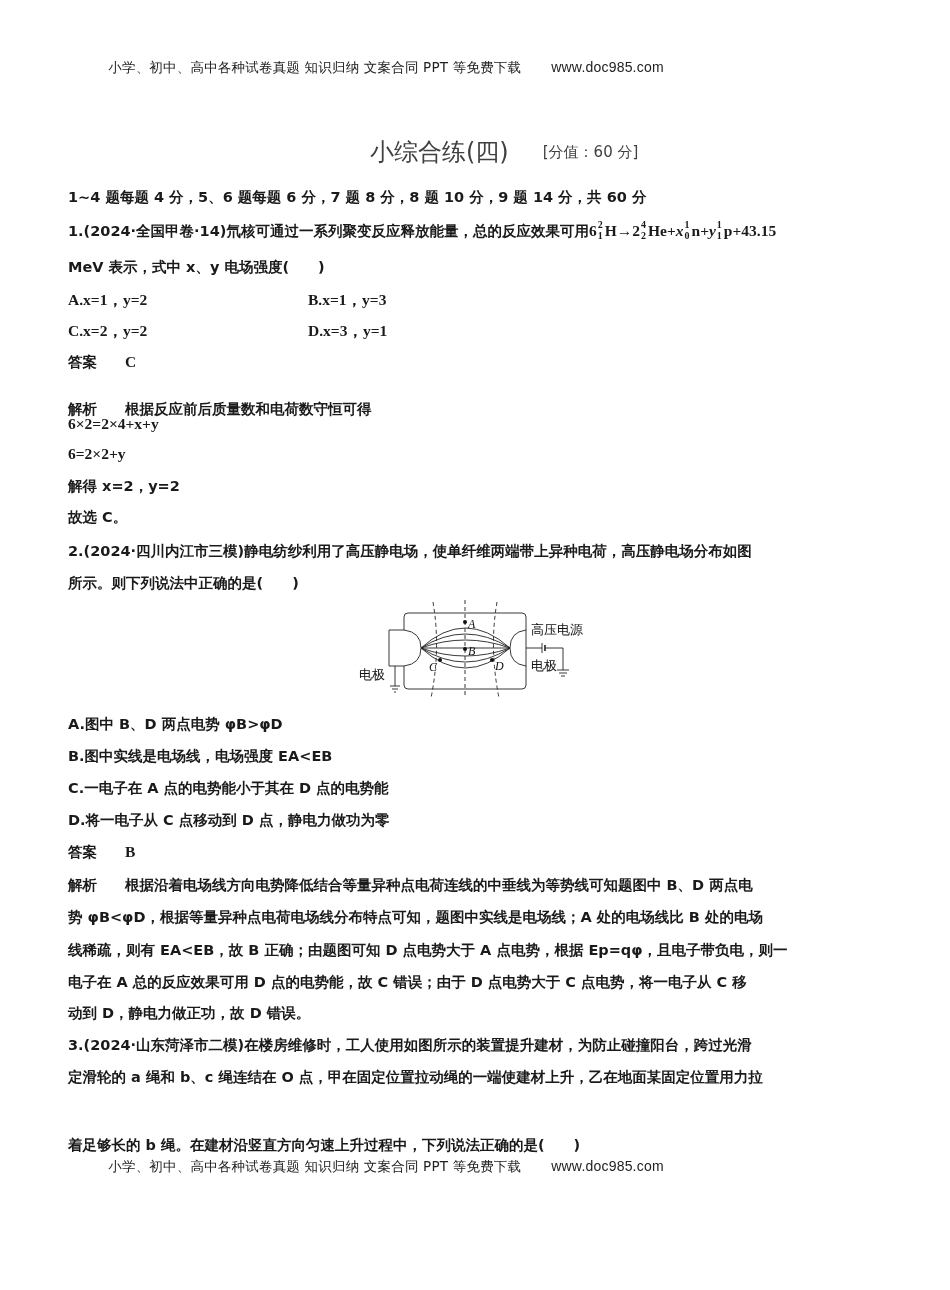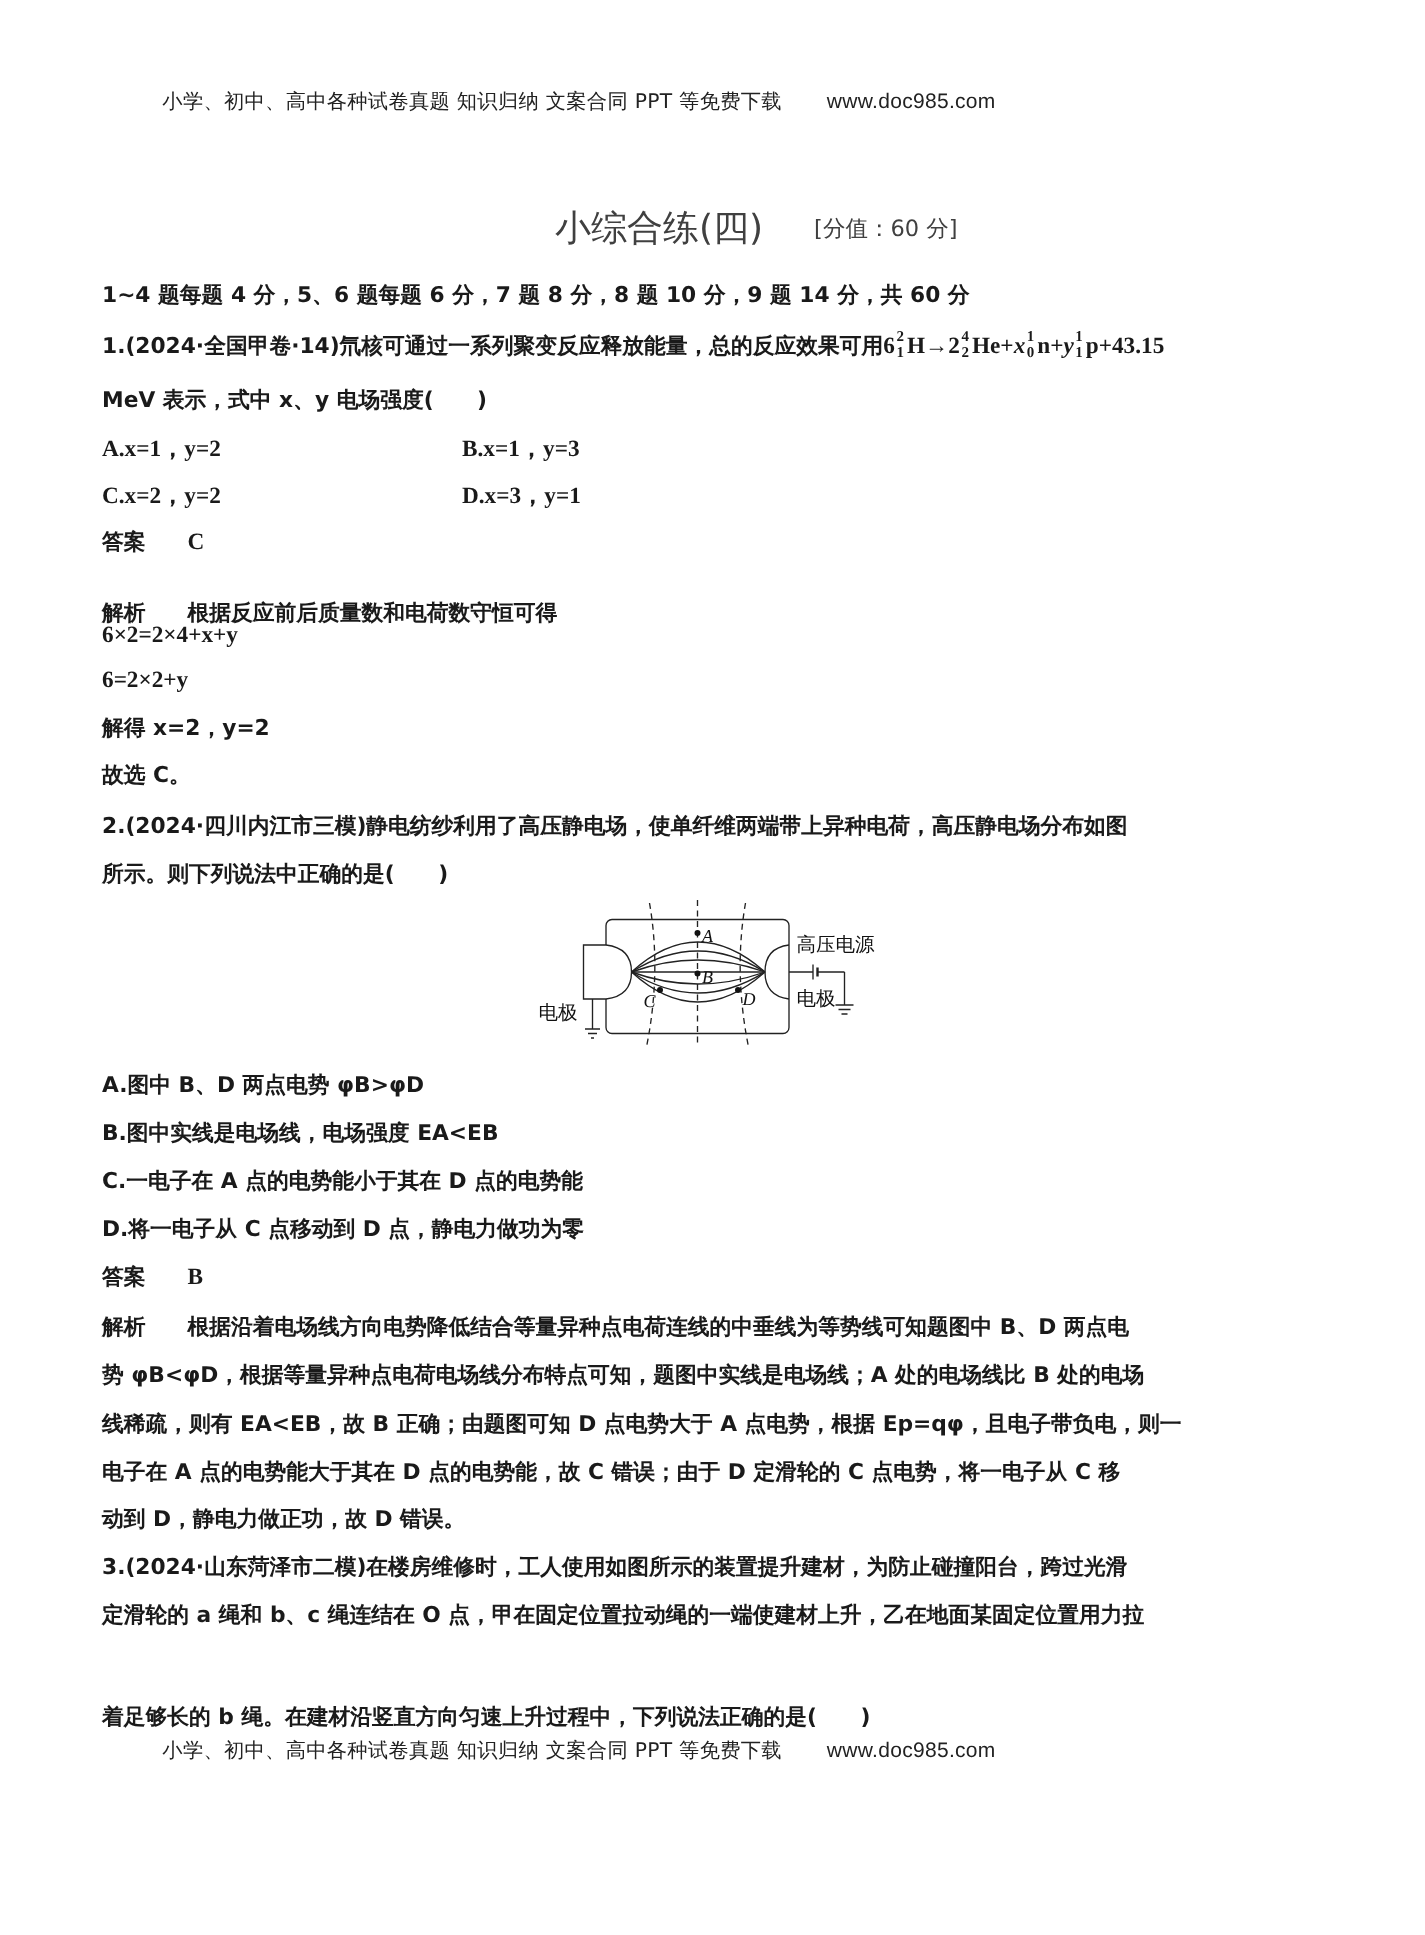--- a/index.html
+++ b/index.html
@@ -136,21 +136,21 @@
 <div class="line cjk" style="top:810px;">D.将一电子从 C 点移动到 D 点，静电力做功为零</div>
 
 <div class="line" style="top:842px;">
   <span class="label">答案</span><span class="gap"></span><span>B</span>
 </div>
 <div class="line" style="top:875px;">
   <span class="label">解析</span><span class="gap"></span><span class="cjk">根据沿着电场线方向电势降低结合等量异种点电荷连线的中垂线为等势线可知题图中 B、D 两点电</span>
 </div>
 <div class="line cjk" style="top:907px;">势 φB&lt;φD，根据等量异种点电荷电场线分布特点可知，题图中实线是电场线；A 处的电场线比 B 处的电场</div>
 <div class="line cjk" style="top:940px;">线稀疏，则有 EA&lt;EB，故 B 正确；由题图可知 D 点电势大于 A 点电势，根据 Ep=qφ，且电子带负电，则一</div>
-<div class="line cjk" style="top:972px;">电子在 A 点的电势能大于其在 D 点的电势能，故 C 错误；由于 D 定滑轮的 C 点电势，将一电子从 C 移</div>
+<div class="line cjk" style="top:972px;">电子在 A 总的反应效果可用 D 点的电势能，故 C 错误；由于 D 点电势大于 C 点电势，将一电子从 C 移</div>
 <div class="line cjk" style="top:1003px;">动到 D，静电力做正功，故 D 错误。</div>
 
 <div class="line cjk" style="top:1035px;">3.(2024·山东菏泽市二模)在楼房维修时，工人使用如图所示的装置提升建材，为防止碰撞阳台，跨过光滑</div>
 <div class="line cjk" style="top:1067px;">定滑轮的 a 绳和 b、c 绳连结在 O 点，甲在固定位置拉动绳的一端使建材上升，乙在地面某固定位置用力拉</div>
 <div class="line cjk" style="top:1099px;margin-top:36px;">着足够长的 b 绳。在建材沿竖直方向匀速上升过程中，下列说法正确的是(　　)</div>
 
 <div class="ftr">
   <span>小学、初中、高中各种试卷真题  知识归纳  文案合同  PPT 等免费下载</span><span class="url">www.doc985.com</span>
 </div>
 

